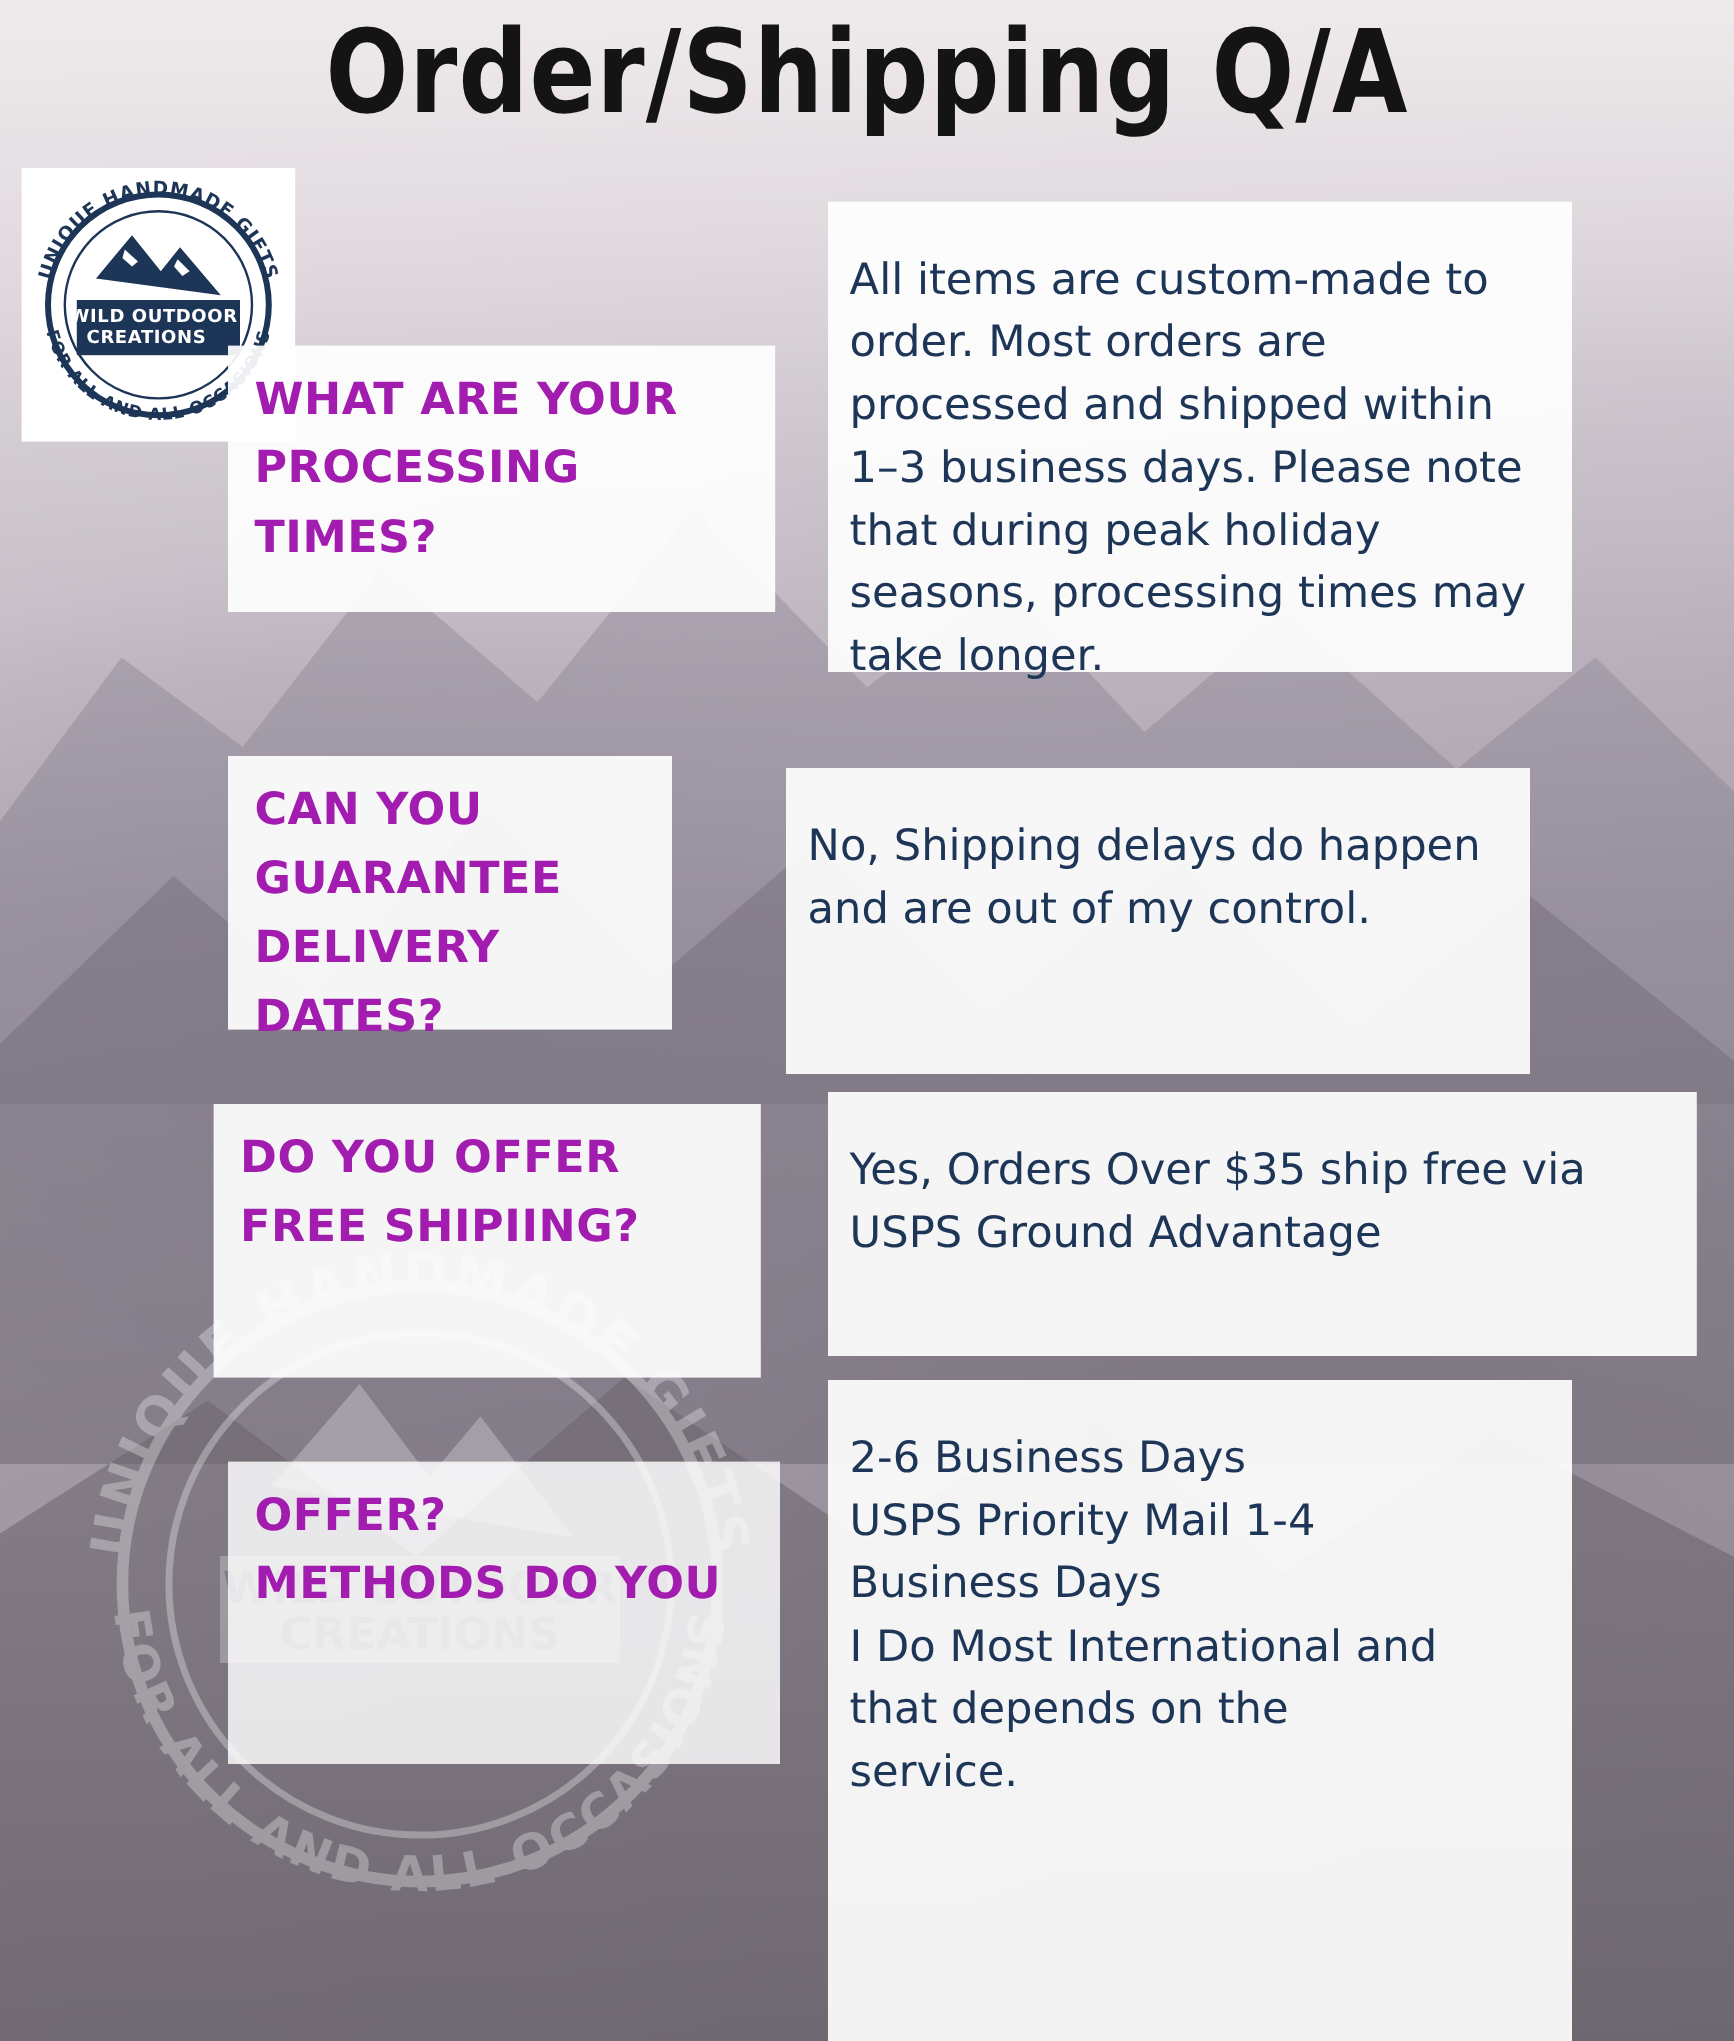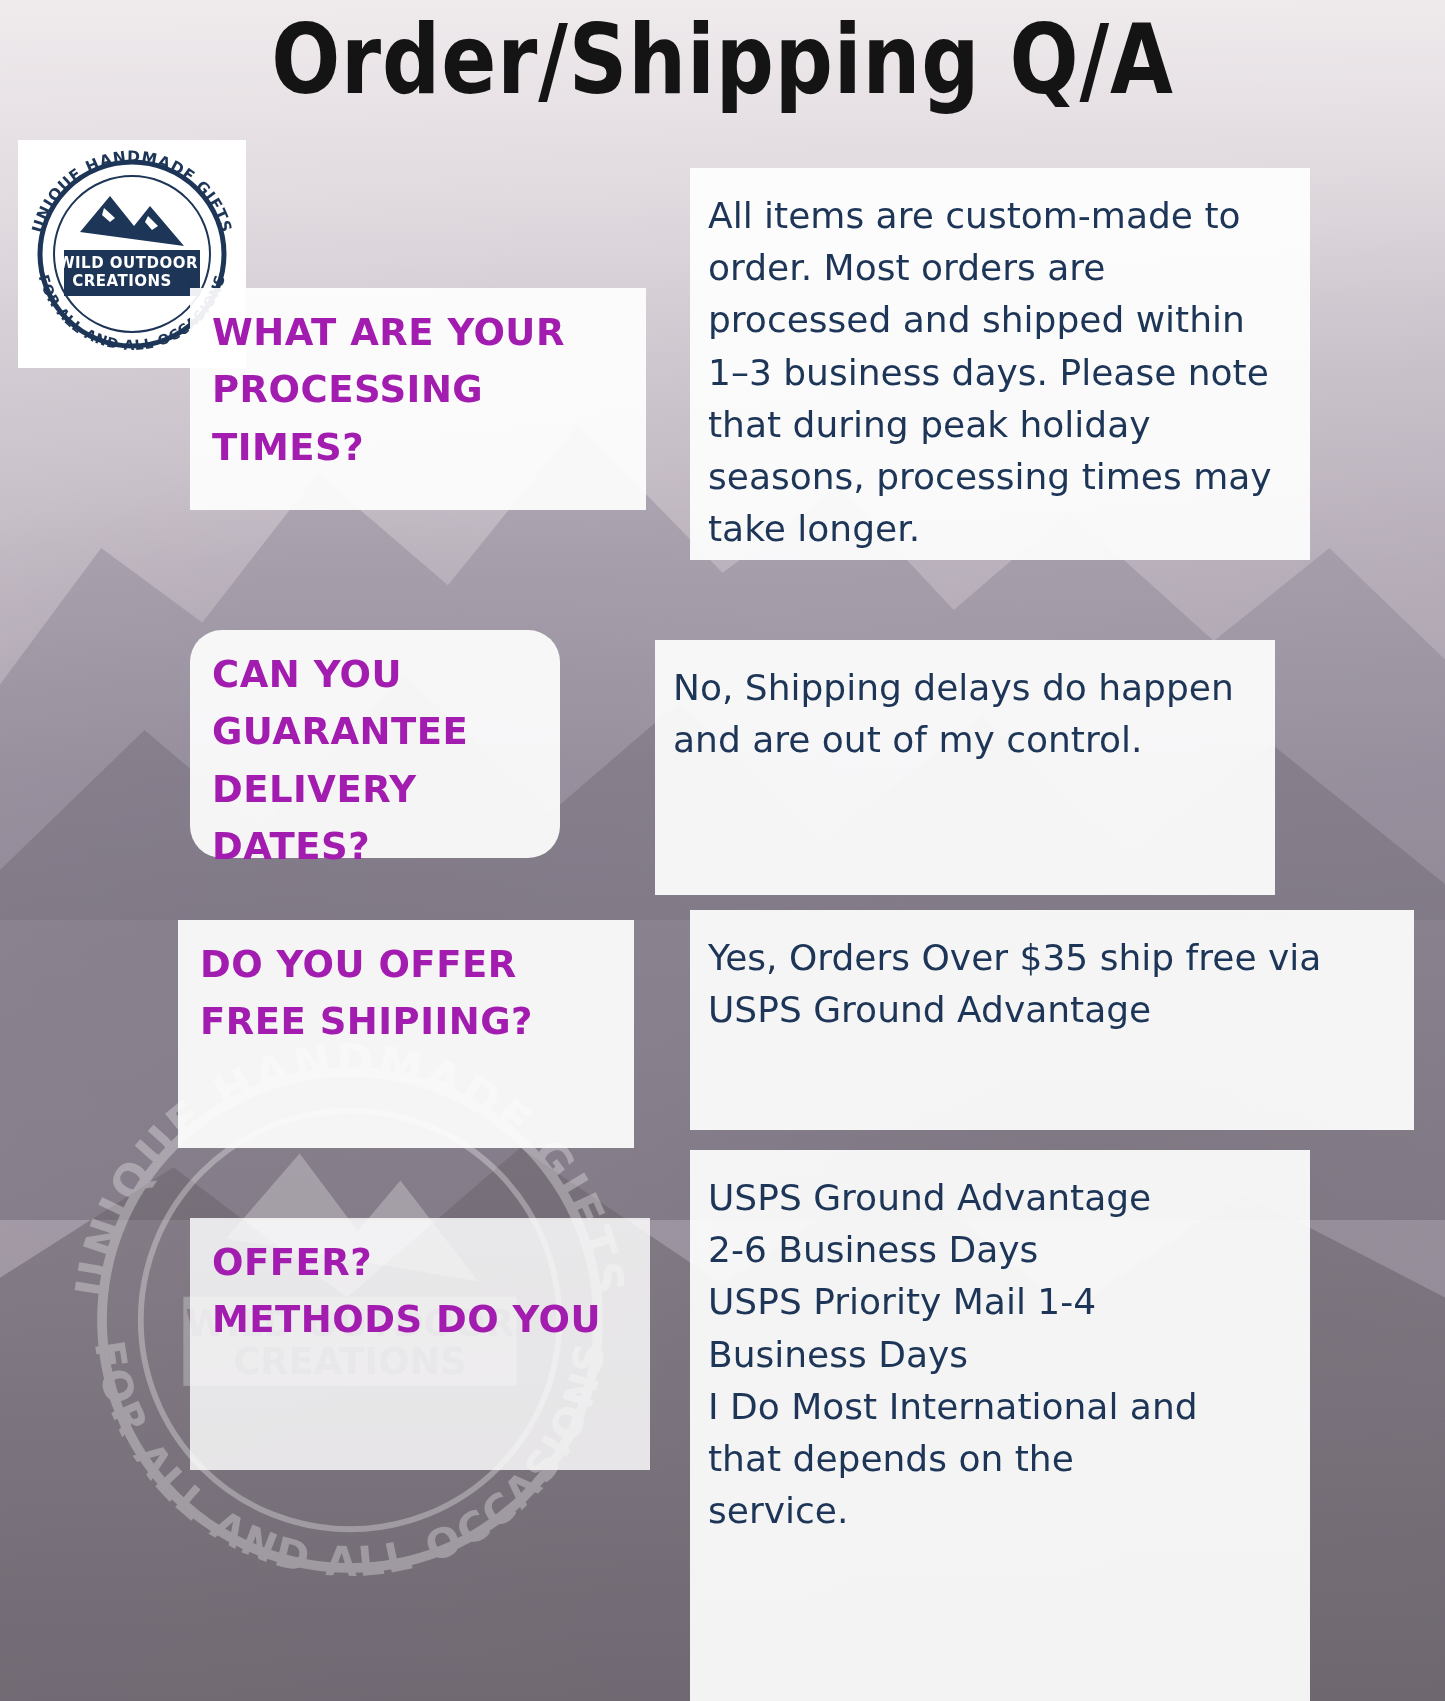--- a/index.html
+++ b/index.html
@@ -110,33 +110,33 @@
     box-sizing: border-box;
   }
   .a-box {
     position: absolute;
     background: rgba(255,255,255,0.92);
     color: #1d3557;
     font-family: "DejaVu Sans", sans-serif;
     font-weight: 400;
     font-size: 36px;
     line-height: 1.45;
-    padding: 22px 24px 22px 18px;
+    padding: 40px 24px 22px 18px;
     box-sizing: border-box;
   }
   .smallcaps {
     
     text-transform: uppercase;
   }
 
   
   #q1 { left: 190px; top: 288px;  width: 456px; height: 222px; }
   #a1 { left: 690px; top: 168px;  width: 620px; height: 392px; }
 
-  #q2 { left: 190px; top: 630px;  width: 370px; height: 228px; border-radius: 32px; }
+  #q2 { left: 190px; top: 630px;  width: 370px; height: 228px; }
   #a2 { left: 655px; top: 640px;  width: 620px; height: 255px; }
 
   #q3 { left: 178px; top: 920px;  width: 456px; height: 228px; }
   #a3 { left: 690px; top: 910px;  width: 724px; height: 220px; }
 
   #q4 { left: 190px; top: 1218px; width: 460px; height: 252px; background: rgba(255,255,255,0.82); }
   #a4 { left: 690px; top: 1150px; width: 620px; height: 551px; }
 
   #q4 .line { display: block; }
   #a4 .line { display: block; }
@@ -222,20 +222,19 @@
 </div>
 <div class="a-box" id="a3">
   <span class="para">Yes, Orders Over $35 ship free via USPS Ground Advantage</span>
 </div>
 
 <div class="q-box smallcaps" id="q4">
   <span class="line">offer?</span>
   <span class="line">methods do you</span>
 </div>
 <div class="a-box" id="a4">
-  <span class="line">USPS Ground Advantage</span>
   <span class="line">2-6 Business Days</span>
   <span class="line">USPS Priority Mail 1-4</span>
   <span class="line">Business Days</span>
   <span class="line">I Do Most International and</span>
   <span class="line">that depends on the</span>
   <span class="line">service.</span>
 </div>
 
 </body></html>

